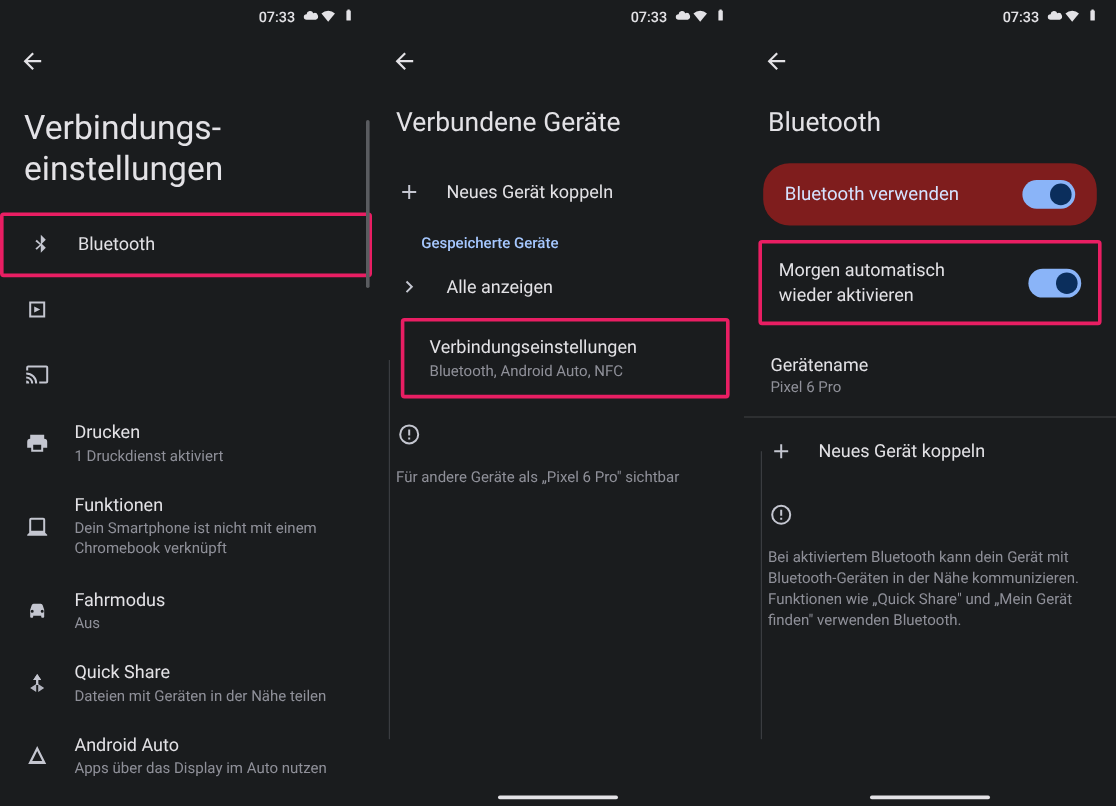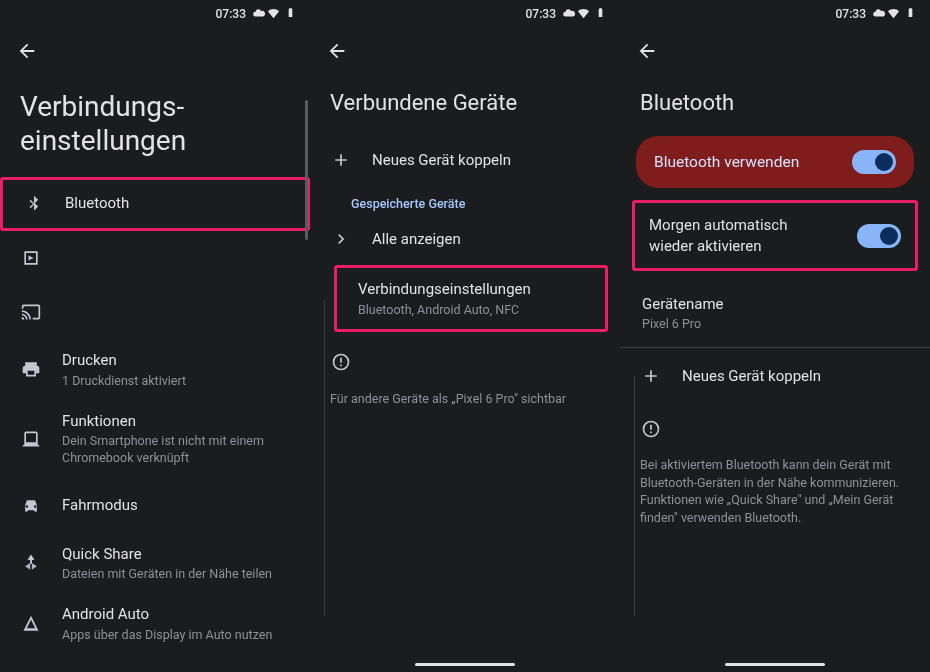--- a/index.html
+++ b/index.html
@@ -238,20 +238,21 @@
     </div>
 
     <div class="row">
       <span class="row-icon">
         <svg viewBox="0 0 24 24">
             <path d="M5 11l1.5-4.5A2 2 0 018.4 5h7.2a2 2 0 011.9 1.5L19 11v7a1 1 0 01-1 1h-1a1 1 0 01-1-1v-1H8v1a1 1 0 01-1 1H6a1 1 0 01-1-1zm2 3a1.5 1.5 0 100-3 1.5 1.5 0 000 3zm10 0a1.5 1.5 0 100-3 1.5 1.5 0 000 3z"></path>
           </svg>
       </span>
       <div class="row-text">
         <div class="row-title">Fahrmodus</div>
+        <div class="row-sub">Aus</div>
       </div>
     </div>
 
     <div class="row">
       <span class="row-icon">
         <svg viewBox="0 0 24 24">
             <path d="M12 2l4 6h-3v5h-2V8H8zm-7 14l6 4v-3h2v-2h-2v-3zm14 0l-6 4v-3h-2v-2h2v-3z" opacity=".9"></path>
             <path d="M12 2l4 6h-3v5h-2V8H8z"></path>
           </svg>
       </span>

